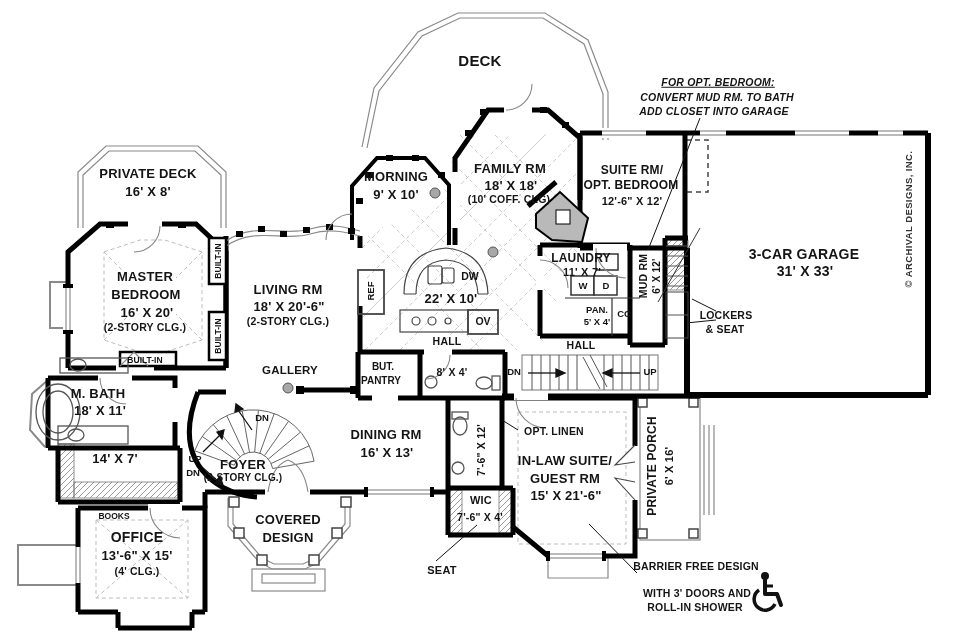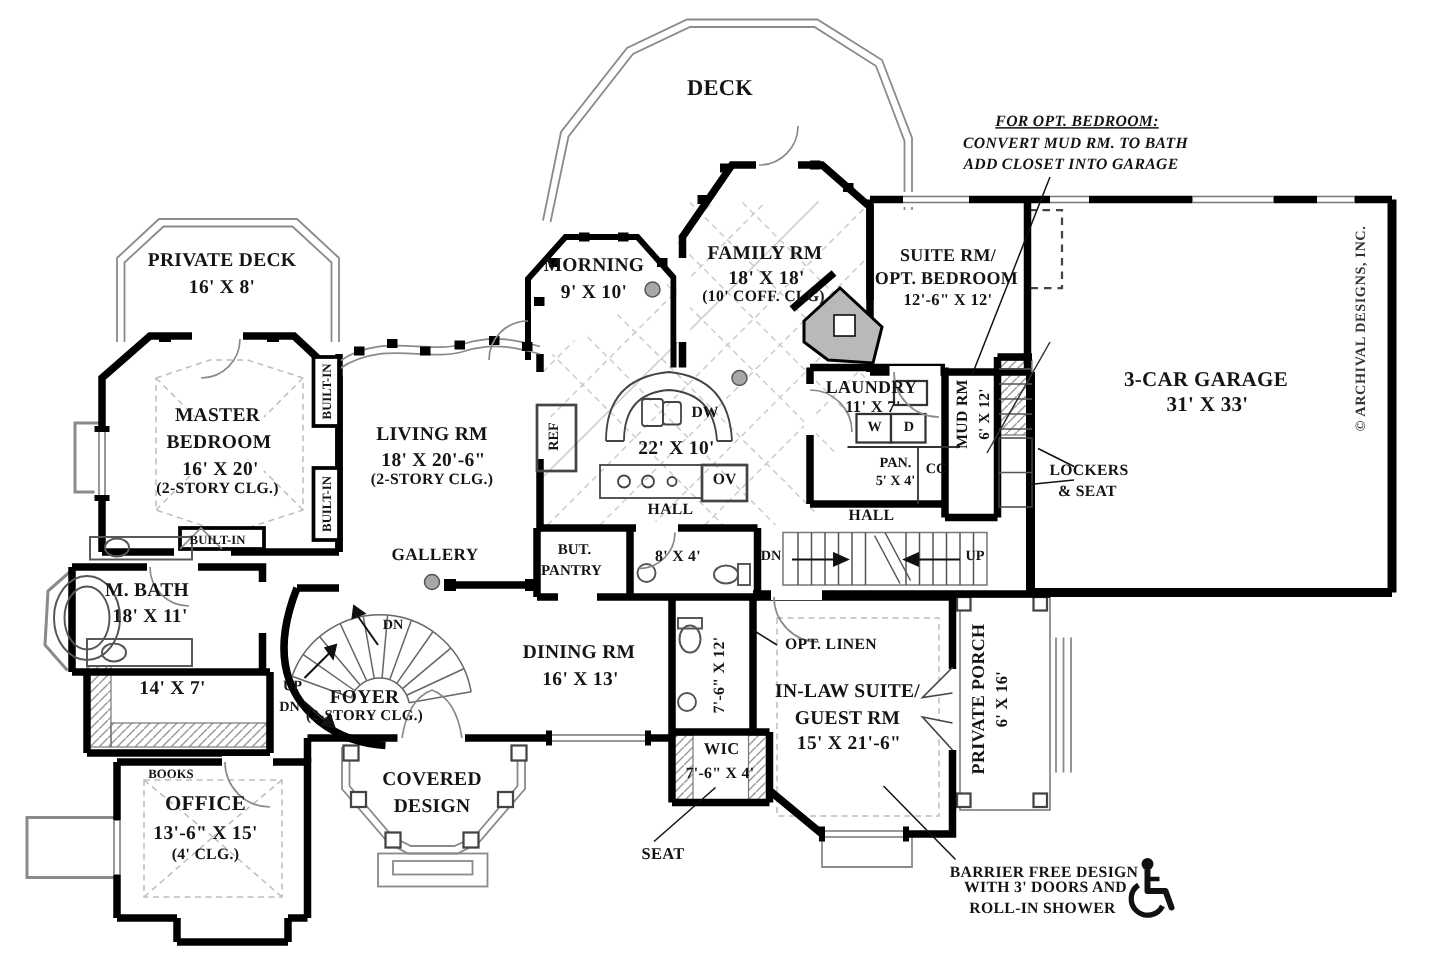--- a/index.html
+++ b/index.html
@@ -1,17 +1,17 @@
 <!DOCTYPE html>
 <html><head>
 <meta charset="utf-8">
 <style>
   html,body{margin:0;padding:0;background:#fff;}
   .plan{position:relative;width:960px;height:641px;background:#fff;overflow:hidden;
-        font-family:Liberation Serif, serif;color:#111;}
+        font-family:Liberation Sans, sans-serif;color:#111;}
   .plan svg{position:absolute;left:0;top:0;}
   .lbl{position:absolute;transform:translate(-50%,-50%);white-space:nowrap;
        font-weight:bold;font-size:13px;letter-spacing:.2px;color:#141414;line-height:1;}
   .dim{font-size:13px;}
   .clg{font-size:10.5px;}
   .md{font-size:10.5px;}
   .sm{font-size:9.5px;letter-spacing:0;}
   .v{transform:translate(-50%,-50%) rotate(-90deg);}
   .it{font-style:italic;}
   .un{text-decoration:underline;}
@@ -414,19 +414,19 @@
 <div class="lbl" style="left:565px;top:478px">GUEST RM</div>
 <div class="lbl dim" style="left:566px;top:495px">15' X 21'-6"</div>
 
 <div class="lbl v" style="left:652px;top:466px;font-size:12px">PRIVATE PORCH</div>
 <div class="lbl v dim" style="left:669px;top:466px;font-size:11px">6' X 16'</div>
 
 <div class="lbl md it un" style="left:718px;top:82px">FOR OPT. BEDROOM:</div>
 <div class="lbl md it" style="left:717px;top:97px">CONVERT MUD RM. TO BATH</div>
 <div class="lbl md it" style="left:714px;top:111px">ADD CLOSET INTO GARAGE</div>
 
-<div class="lbl md" style="left:696px;top:583px">BARRIER FREE DESIGN</div>
+<div class="lbl md" style="left:696px;top:566px">BARRIER FREE DESIGN</div>
 <div class="lbl md" style="left:697px;top:593px">WITH 3' DOORS AND</div>
 <div class="lbl md" style="left:695px;top:607px">ROLL-IN SHOWER</div>
 
 <div class="lbl v cr" style="left:909px;top:219px">© ARCHIVAL DESIGNS, INC.</div>
 
 </div>
 
 </body></html>

